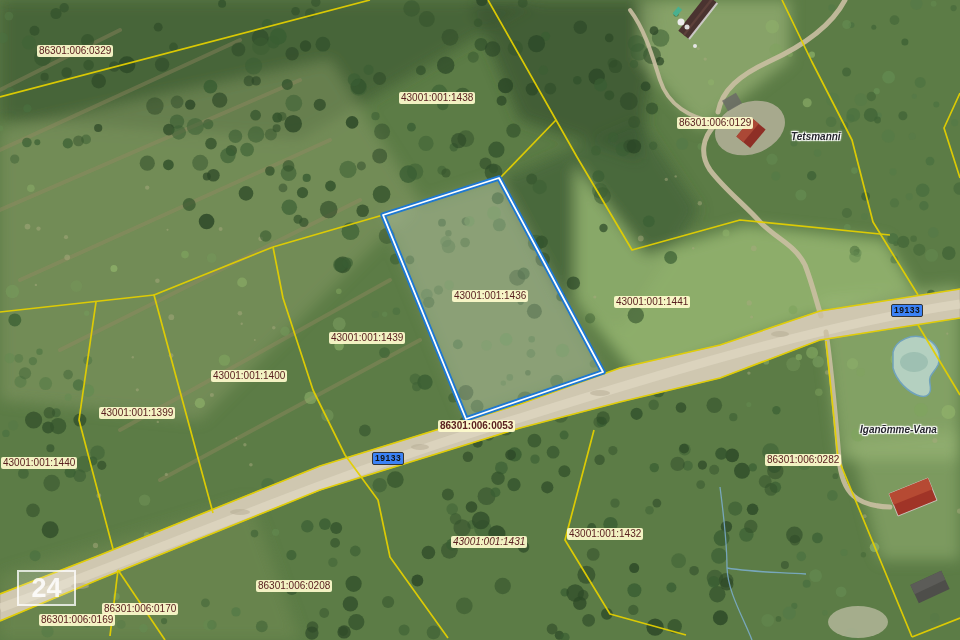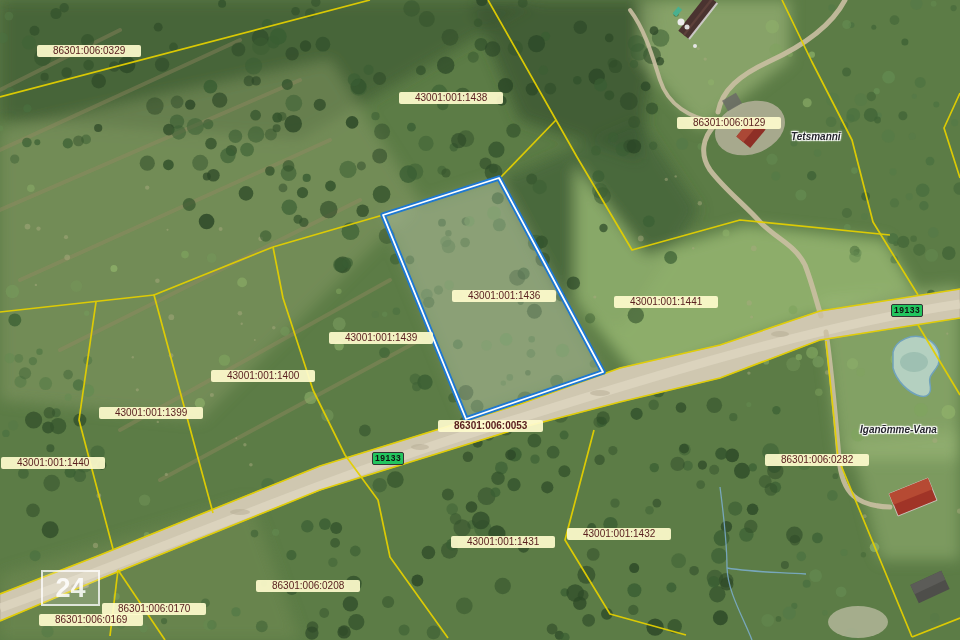--- a/index.html
+++ b/index.html
@@ -12,39 +12,39 @@
   }
   #map-viewport{
     position:relative;width:960px;height:640px;overflow:hidden;
     font-family:"Liberation Sans",sans-serif;cursor:grab;background:#5c7c46;
   }
   #map-svg{position:absolute;left:0;top:0;}
   #label-layer{position:absolute;left:0;top:0;width:100%;height:100%;pointer-events:none;}
   .plabel{
     position:absolute;
     font-size:10px;line-height:12px;height:12px;
-    padding:0 16px;border-radius:2px;white-space:nowrap;
+    padding:0 2px;border-radius:2px;white-space:nowrap;
     color:var(--label-text);background:rgba(255,252,205,0.92);
     letter-spacing:0px;font-weight:500;
   }
   .place{
     position:absolute;font-size:10px;font-style:italic;font-weight:700;
     color:var(--place-text);white-space:nowrap;
     text-shadow:1px 1px 1px #fff,-1px -1px 1px #fff,1px -1px 1px #fff,-1px 1px 1px #fff,0 0 3px #fff;
   }
   .badge{
     position:absolute;font-size:8.5px;font-weight:700;line-height:11px;
-    color:#111;background:#22c55e;border:1px solid #333;border-radius:2px;
+    color:#111;background:#3b82f6;border:1px solid #333;border-radius:2px;
     padding:0 2px;white-space:nowrap;letter-spacing:0.5px;
   }
   .corner-marker{
     position:absolute;left:17px;top:570px;width:55px;height:32px;
     border:2px solid rgba(255,255,255,0.75);background:rgba(255,255,255,0.18);
     color:rgba(255,255,255,0.85);font-size:27px;font-weight:700;
-    display:flex;align-items:center;justify-content:center;margin-left:24px;
+    display:flex;align-items:center;justify-content:center;
   }
 </style>
 </head>
 <body>
 
 <div id="map-viewport">
   <svg id="map-svg" width="960" height="640" viewBox="0 0 960 640">
     <defs>
       <filter id="soft" x="-20%" y="-20%" width="140%" height="140%">
         <feGaussianBlur stdDeviation="7"></feGaussianBlur>
@@ -755,21 +755,21 @@
       <div class="plabel" style="left: 677px; top: 117px;">86301:006:0129</div>
       <div class="plabel" style="left: 452px; top: 290px;">43001:001:1436</div>
       <div class="plabel" style="left: 614px; top: 296px;">43001:001:1441</div>
       <div class="plabel" style="left: 329px; top: 332px;">43001:001:1439</div>
       <div class="plabel" style="left: 211px; top: 370px;">43001:001:1400</div>
       <div class="plabel" style="left: 99px; top: 407px;">43001:001:1399</div>
       <div class="plabel" style="left: 1px; top: 457px;">43001:001:1440</div>
       <div class="plabel" style="left: 438px; top: 420px; font-weight: bold;">86301:006:0053</div>
       <div class="plabel" style="left: 765px; top: 454px;">86301:006:0282</div>
       <div class="plabel" style="left: 567px; top: 528px;">43001:001:1432</div>
-      <div class="plabel" style="left: 451px; top: 536px;">43001:001:1431</div>
+      <div class="plabel" style="left: 451px; top: 536px; font-style: italic;">43001:001:1431</div>
       <div class="plabel" style="left: 256px; top: 580px;">86301:006:0208</div>
       <div class="plabel" style="left: 102px; top: 603px;">86301:006:0170</div>
       <div class="plabel" style="left: 39px; top: 614px;">86301:006:0169</div>
       <div class="place" style="left: 791px; top: 131px;">Tetsmanni</div>
       <div class="place" style="left: 860px; top: 424px;">Iganõmme-Vana</div>
       <div class="badge" style="left: 372px; top: 452px;">19133</div>
       <div class="badge" style="left: 891px; top: 304px;">19133</div>
     </div>
 </div>
 

